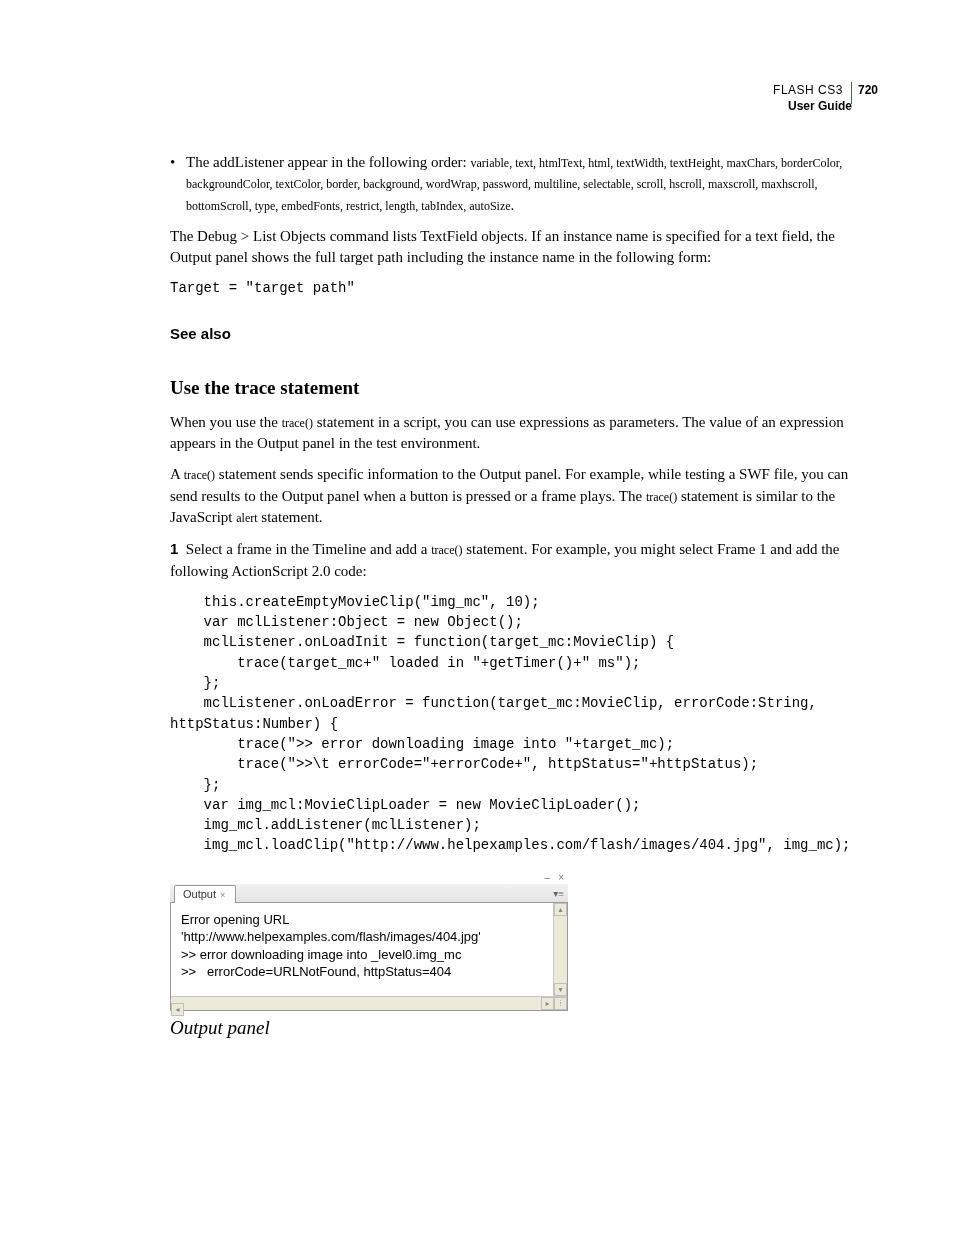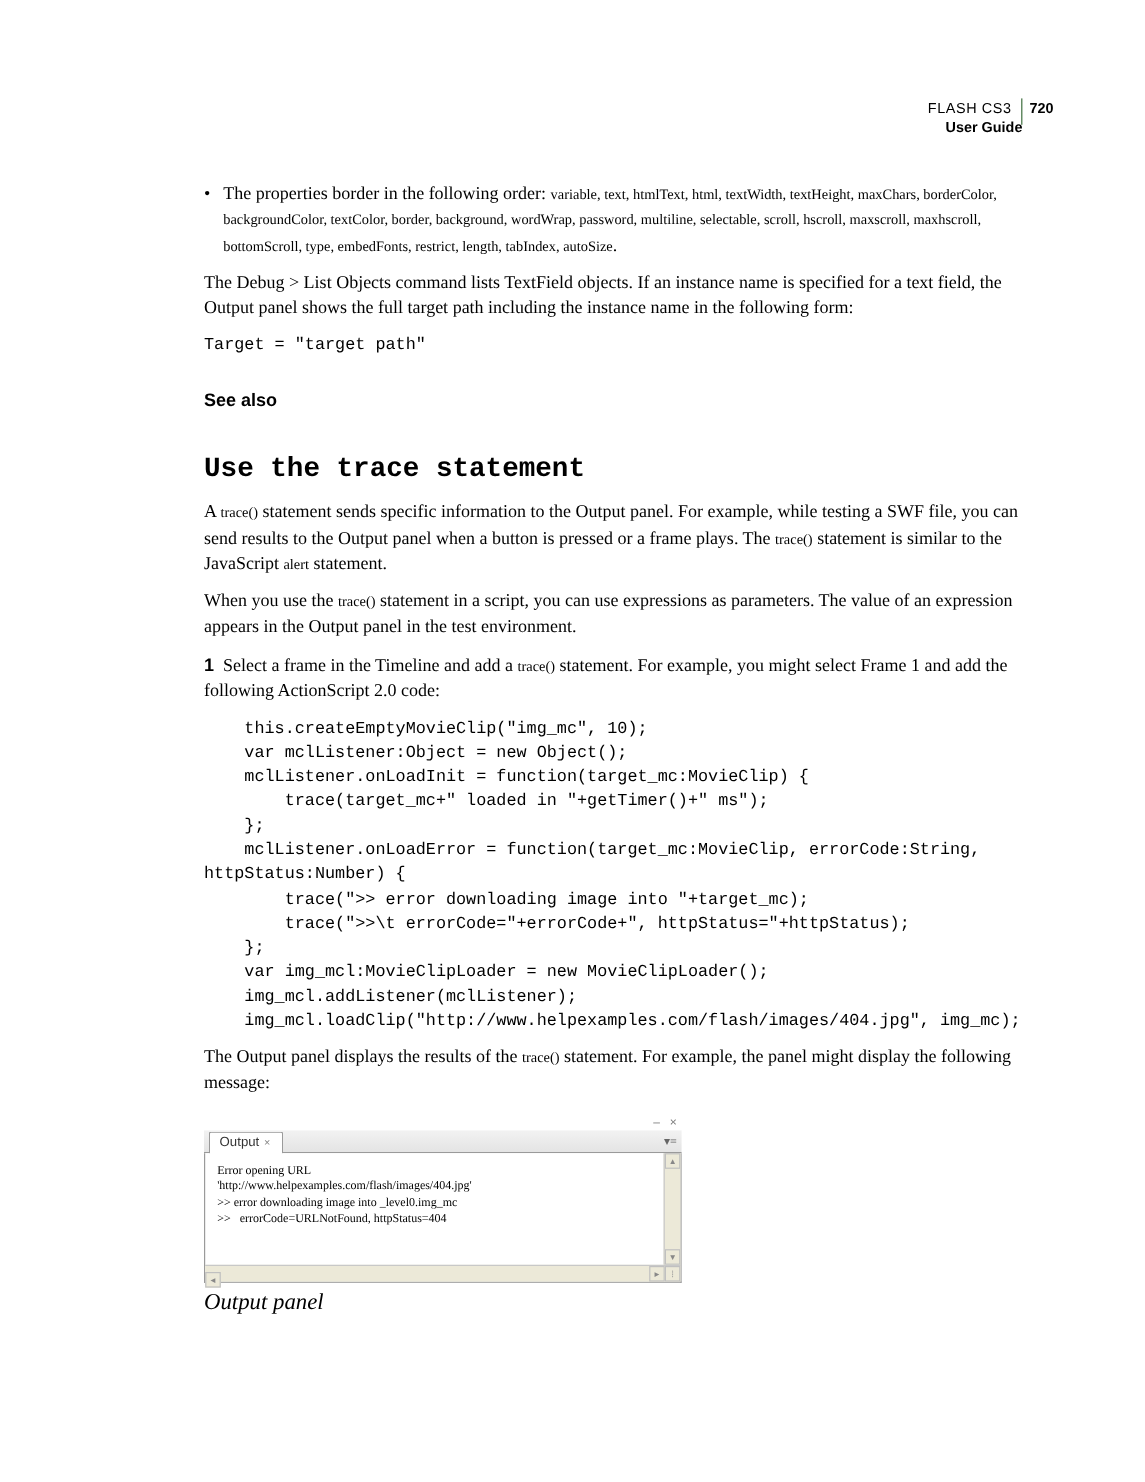--- a/index.html
+++ b/index.html
@@ -83,23 +83,23 @@
     margin: 8px 0 12px 0;
     white-space: pre;
   }
   h3.subhead {
     font-family: "Myriad Pro", "Helvetica Neue", Arial, sans-serif;
     font-weight: 700;
     font-size: 15px;
     margin: 24px 0 6px 0;
   }
   h2.section {
-    font-family: Liberation Mono, monospace;
-    font-weight: 700;
-    font-size: 23px;
+    font-family: Liberation Serif, serif;
+    font-weight: 700;
+    font-size: 19px;
     margin: 30px 0 6px 0;
   }
   .numitem {
     margin: 10px 0;
   }
   .numitem .n {
     font-family: "Myriad Pro", "Helvetica Neue", Arial, sans-serif;
     font-weight: 700;
   }
   pre.codeblk2 {
@@ -168,22 +168,22 @@
   }
   .panel-body {
     border: 1px solid #9a9a9a;
     border-top: none;
     background: #ffffff;
     height: 108px;
     position: relative;
     box-sizing: border-box;
   }
   .panel-text {
-    font-family: Liberation Serif, serif;
-    font-size: 10px;
+    font-family: Liberation Sans, sans-serif;
+    font-size: 13px;
     line-height: 1.35;
     padding: 8px 14px 4px 10px;
     color: #000;
     white-space: pre;
   }
   .panel-vscroll {
     position: absolute;
     right: 0; top: 0; bottom: 14px;
     width: 13px;
     background: #ece9d8;
@@ -256,39 +256,39 @@
     </div>
     <div class="guide">User Guide</div>
   </div>
 
   <div class="content">
 
     <div class="bullet-block">
       <div class="bullet-line">
         <div class="bullet-dot">•</div>
         <div class="bullet-body">
-          <span>The properties border in the following order: </span><code class="mono">variable, text, htmlText, html, textWidth, textHeight, maxChars, borderColor, backgroundColor, textColor, border, background, wordWrap, password, multiline, selectable, scroll, hscroll, maxscroll, maxhscroll, bottomScroll, type, embedFonts, restrict, length, tabIndex, autoSize</code><span>.</span>
+          <span>The addListener appear in the following order: </span><code class="mono">variable, text, htmlText, html, textWidth, textHeight, maxChars, borderColor, backgroundColor, textColor, border, background, wordWrap, password, multiline, selectable, scroll, hscroll, maxscroll, maxhscroll, bottomScroll, type, embedFonts, restrict, length, tabIndex, autoSize</code><span>.</span>
         </div>
       </div>
     </div>
 
     <p class="block">The Debug &gt; List Objects command lists TextField objects. If an instance name is specified for a text field, the Output panel shows the full target path including the instance name in the following form:</p>
 
     <pre class="codeblk">Target = "target path"</pre>
 
     <h3 class="subhead">See also</h3>
 
     <h2 class="section">Use the trace statement</h2>
 
     <p class="block">
+      <span>When you use the </span><code class="mono">trace()</code><span> statement in a script, you can use expressions as parameters. The value of an expression appears in the Output panel in the test environment.</span>
+    </p>
+
+    <p class="block">
       <span>A </span><code class="mono">trace()</code><span> statement sends specific information to the Output panel. For example, while testing a SWF file, you can send results to the Output panel when a button is pressed or a frame plays. The </span><code class="mono">trace()</code><span> statement is similar to the JavaScript </span><code class="mono">alert</code><span> statement.</span>
-    </p>
-
-    <p class="block">
-      <span>When you use the </span><code class="mono">trace()</code><span> statement in a script, you can use expressions as parameters. The value of an expression appears in the Output panel in the test environment.</span>
     </p>
 
     <div class="numitem">
       <span class="n">1</span>&nbsp;&nbsp;<span>Select a frame in the Timeline and add a </span><code class="mono">trace()</code><span> statement. For example, you might select Frame 1 and add the following ActionScript 2.0 code:</span>
     </div>
 
     <pre class="codeblk2">    this.createEmptyMovieClip("img_mc", 10);
     var mclListener:Object = new Object();
     mclListener.onLoadInit = function(target_mc:MovieClip) {
         trace(target_mc+" loaded in "+getTimer()+" ms");
@@ -296,23 +296,20 @@
     mclListener.onLoadError = function(target_mc:MovieClip, errorCode:String,
 httpStatus:Number) {
         trace("&gt;&gt; error downloading image into "+target_mc);
         trace("&gt;&gt;\t errorCode="+errorCode+", httpStatus="+httpStatus);
     };
     var img_mcl:MovieClipLoader = new MovieClipLoader();
     img_mcl.addListener(mclListener);
     img_mcl.loadClip("http://www.helpexamples.com/flash/images/404.jpg", img_mc);</pre>
 
 
-    <p class="block">
-      <span>The Output panel displays the results of the </span><code class="mono">trace()</code><span> statement. For example, the panel might display the following message:</span>
-    </p>
 
     <div class="panel-fig">
       <div class="panel-chrome">
         <div class="panel-titlebar">
           <span class="panel-min">–</span>
           <span class="panel-close">×</span>
         </div>
         <div class="panel-tabrow">
           <div class="panel-tab">
             <span>Output</span><span class="x">×</span>

